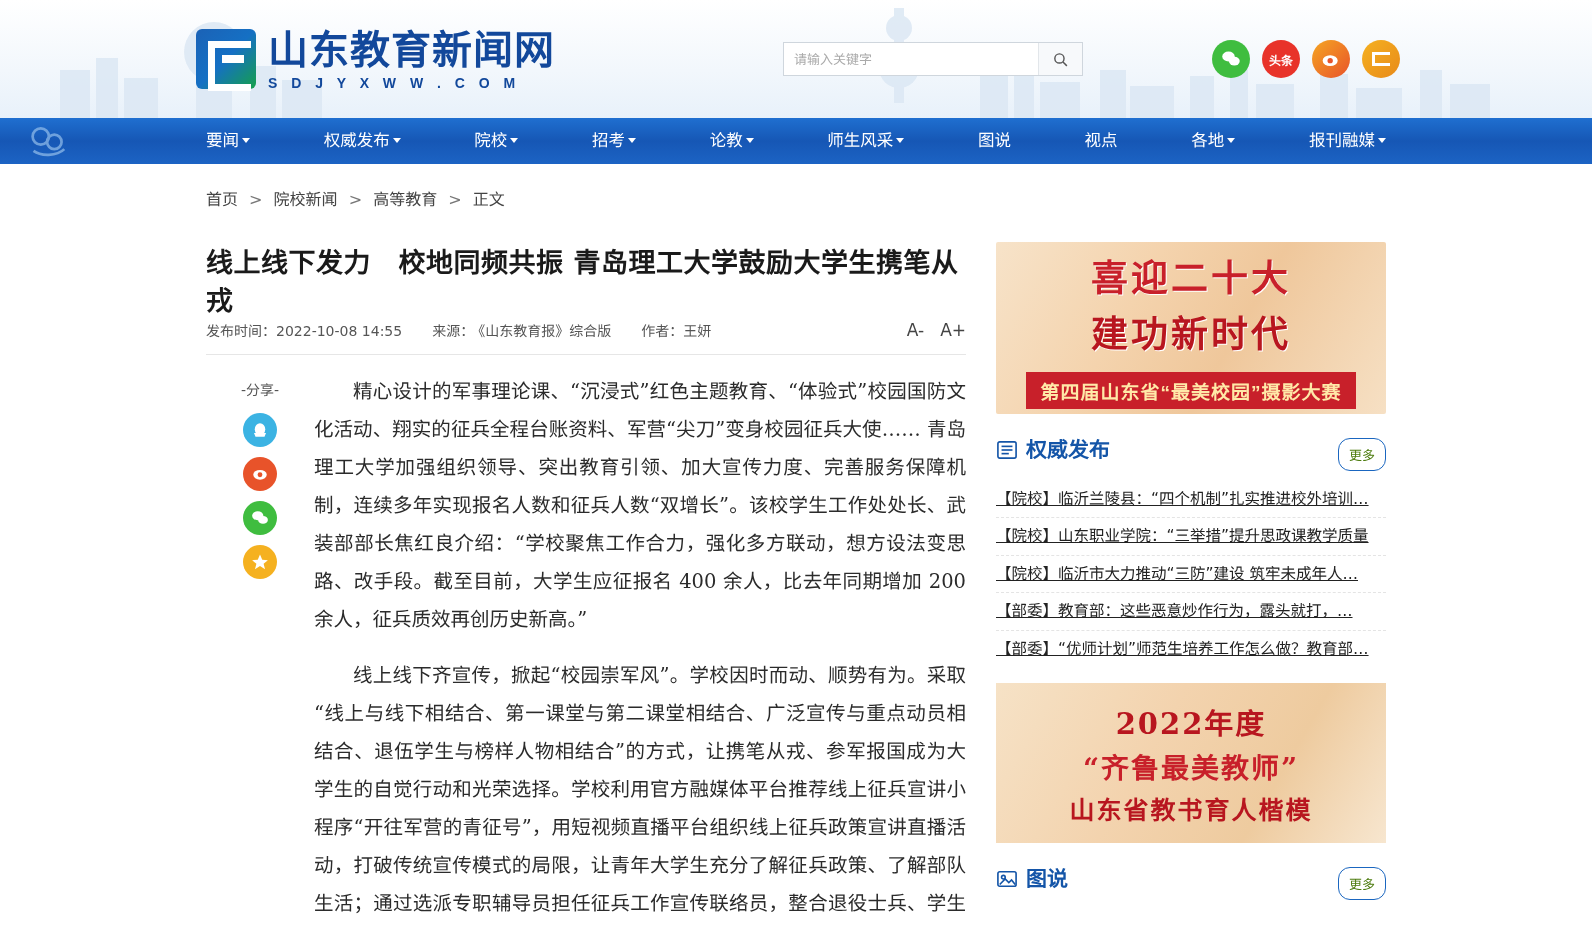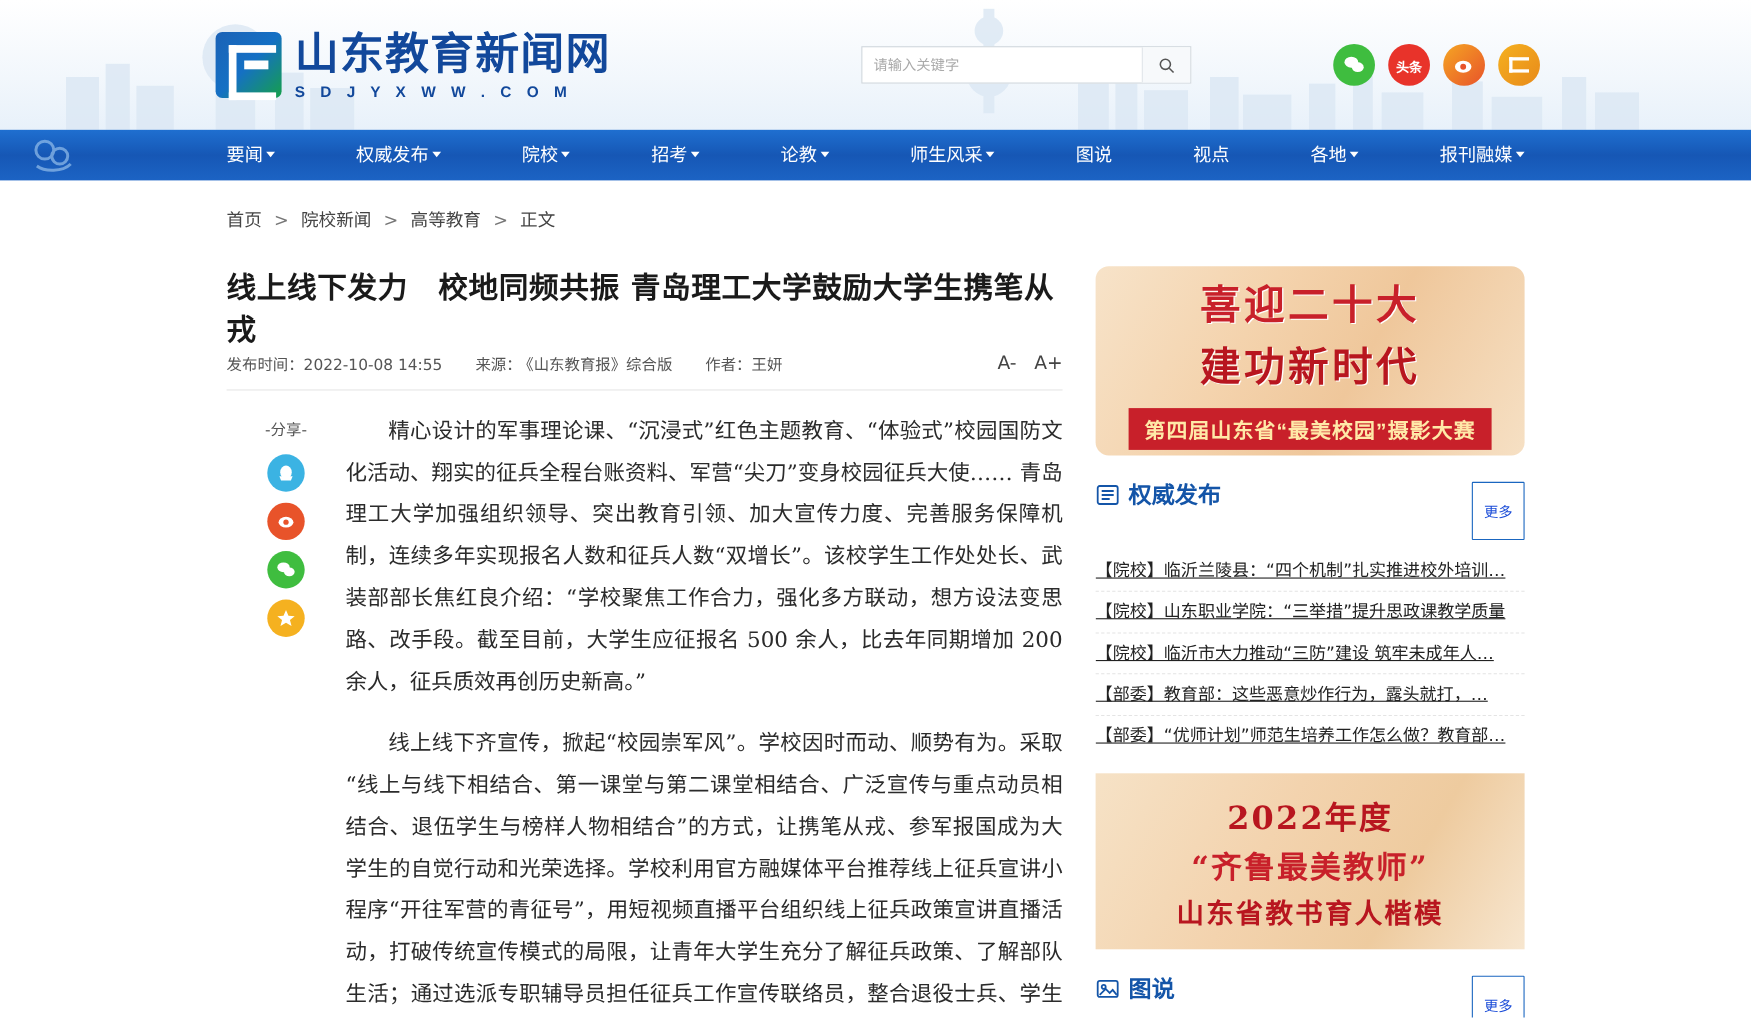--- a/index.html
+++ b/index.html
@@ -247,21 +247,21 @@
     line-height: 1.95;
     color: #2b2b2b;
     text-align: justify;
   }
   .article-body p { margin: 0 0 18px 0; text-indent: 2em; }
 
   
   .banner {
     width: 390px;
     height: 172px;
-    border-radius: 12px;
+    border-radius: 2px;
     position: relative;
     overflow: hidden;
     background: linear-gradient(120deg,#f7e3c9 0%,#f4d3ad 35%,#efc79b 60%,#f6e0c4 100%);
     display: flex; flex-direction: column; align-items: center; justify-content: center;
     cursor: pointer;
   }
   .banner .b1 {
     font-family: "DejaVu Serif", serif;
     font-size: 37px; font-weight: bold;
     color: #c8202a;
@@ -303,24 +303,24 @@
     font-family: "DejaVu Sans", "Liberation Sans", sans-serif;
     font-size: 21px;
     font-weight: bold;
     color: #1455a8;
     line-height: 1.35;
     width: 120px;
   }
   .more-btn {
     margin-left: auto;
     border: 1px solid #1a66c0;
-    color: #1d4ed8;
+    color: #4d7c0f;
     font-size: 13px;
-    padding: 16px 10px;
-    border-radius: 1px;
+    padding: 6px 10px;
+    border-radius: 12px;
     background: #fff;
     cursor: pointer;
     font-family: "DejaVu Sans", "Liberation Sans", sans-serif;
     align-self: flex-start;
     margin-top: 2px;
   }
   .news-list { list-style: none; margin: 10px 0 0 0; padding: 0; }
   .news-list li {
     font-family: "DejaVu Sans", "Liberation Sans", sans-serif;
     font-size: 15.5px;
@@ -507,21 +507,21 @@
           </svg>
         </div>
         <div class="share-ico s-fav">
           <svg width="18" height="18" viewBox="0 0 24 24" fill="#fff">
             <polygon points="12,2 15,9 22.5,9.5 16.8,14.3 18.7,21.5 12,17.4 5.3,21.5 7.2,14.3 1.5,9.5 9,9"></polygon>
           </svg>
         </div>
       </div>
 
       <div class="article-body">
-        <p>精心设计的军事理论课、“沉浸式”红色主题教育、“体验式”校园国防文化活动、翔实的征兵全程台账资料、军营“尖刀”变身校园征兵大使…… 青岛理工大学加强组织领导、突出教育引领、加大宣传力度、完善服务保障机制，连续多年实现报名人数和征兵人数“双增长”。该校学生工作处处长、武装部部长焦红良介绍：“学校聚焦工作合力，强化多方联动，想方设法变思路、改手段。截至目前，大学生应征报名 500 余人，比去年同期增加 200 余人，征兵质效再创历史新高。”</p>
+        <p>精心设计的军事理论课、“沉浸式”红色主题教育、“体验式”校园国防文化活动、翔实的征兵全程台账资料、军营“尖刀”变身校园征兵大使…… 青岛理工大学加强组织领导、突出教育引领、加大宣传力度、完善服务保障机制，连续多年实现报名人数和征兵人数“双增长”。该校学生工作处处长、武装部部长焦红良介绍：“学校聚焦工作合力，强化多方联动，想方设法变思路、改手段。截至目前，大学生应征报名 400 余人，比去年同期增加 200 余人，征兵质效再创历史新高。”</p>
         <p>线上线下齐宣传，掀起“校园崇军风”。学校因时而动、顺势有为。采取“线上与线下相结合、第一课堂与第二课堂相结合、广泛宣传与重点动员相结合、退伍学生与榜样人物相结合”的方式，让携笔从戎、参军报国成为大学生的自觉行动和光荣选择。学校利用官方融媒体平台推荐线上征兵宣讲小程序“开往军营的青征号”，用短视频直播平台组织线上征兵政策宣讲直播活动，打破传统宣传模式的局限，让青年大学生充分了解征兵政策、了解部队生活；通过选派专职辅导员担任征兵工作宣传联络员，整合退役士兵、学生骨干等力量深入班级担任学生义务征兵宣传员，利用党团活动、主题班会等多种形式，将宣传触角覆盖到每名学生，打通征兵宣传“最后一公里”；学校成立以返校复学退役大学生为主体的大学生社团组织“军事爱国者协会”，走进课堂、走入寝室，向学生讲述军营生活点滴，切实做到军旅故事入情入境，发挥朋辈激励作用。</p>
       </div>
     </div>
   </div>
 
   <div class="side-col">
 
     <div class="banner">
       <div class="b1">喜迎二十大</div>
       <div class="b2">建功新时代</div>

